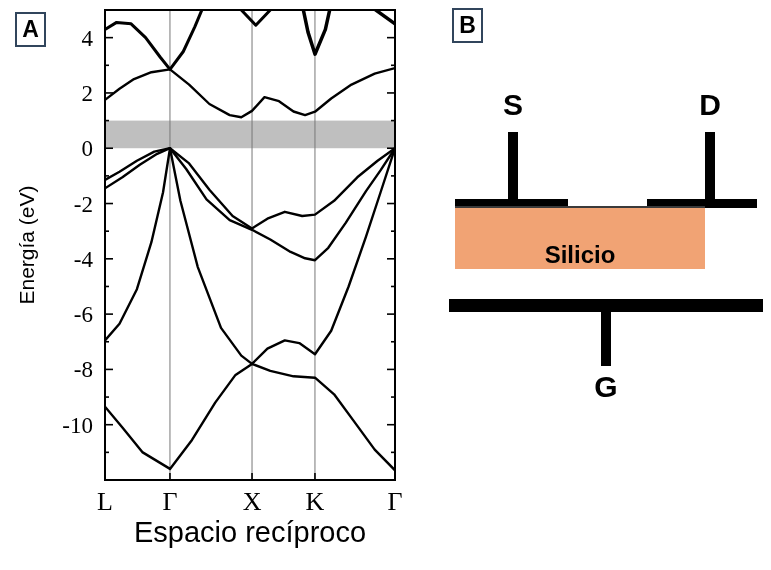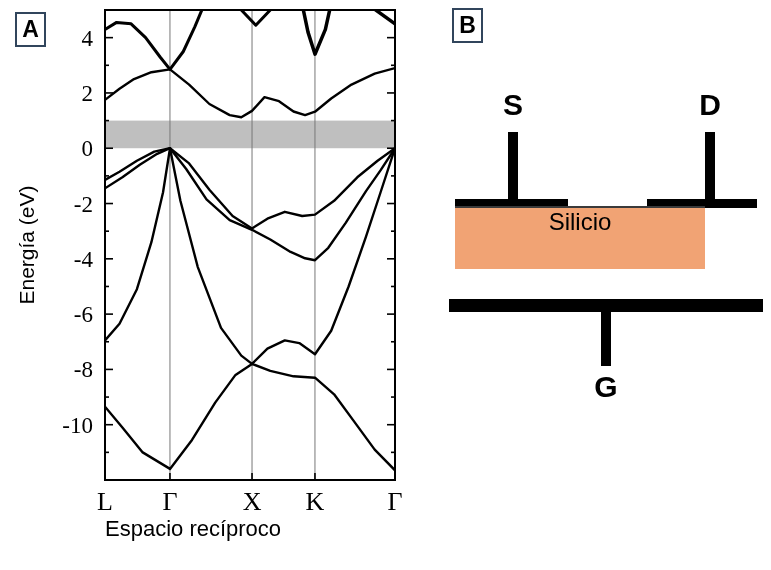--- a/index.html
+++ b/index.html
@@ -8,32 +8,32 @@
   .panel{position:relative;}
   .panel-a{width:435px;height:570px;}
   .panel-b{width:336px;height:570px;}
   .plabel{position:absolute;box-sizing:border-box;width:31px;height:35px;border:2.5px solid #31455c;background:#fff;
           display:flex;align-items:center;justify-content:center;font-weight:bold;font-size:23px;z-index:5;}
   .panel-a .plabel{left:15px;top:12px;}
   .panel-b .plabel{left:17px;top:8px;}
   #band-svg{position:absolute;left:0;top:0;width:435px;height:545px;display:block;}
   .ylab{position:absolute;left:-77px;top:232px;width:210px;height:26px;text-align:center;font-size:21px;
         transform:rotate(-90deg);}
-  .xlab{position:absolute;left:105px;top:516px;width:290px;font-size:22px;}
+  .xlab{position:absolute;left:105px;top:516px;width:290px;text-align:center;font-size:29px;}
   
   .device{position:absolute;inset:0;}
   .terminal{position:absolute;width:10px;background:#000;}
   .s-stub{left:73px;top:132px;height:74px;}
   .d-stub{left:270px;top:132px;height:74px;}
   .g-stub{left:166px;top:310px;height:56px;}
   .contact{position:absolute;height:9px;top:199px;background:#000;}
   .s-contact{left:20px;width:113px;}
   .d-contact{left:212px;width:110px;}
-  .layer{position:absolute;left:20px;width:250px;display:flex;align-items:flex-start;justify-content:center;
-         font-weight:normal;box-sizing:border-box;}
+  .layer{position:absolute;left:20px;width:250px;display:flex;align-items:flex-end;justify-content:center;
+         font-weight:bold;box-sizing:border-box;}
   .silicio{top:206px;height:63px;font-size:24px;border-top:2px solid #3a3a3a;background:#f1a374;}
   .aislante{top:269px;height:30px;font-size:22px;background:#b5b5b5;}
   .gate-bar{position:absolute;left:14px;width:314px;top:299px;height:13px;background:#000;}
   .tlabel{position:absolute;font-weight:bold;font-size:30px;width:40px;text-align:center;}
   .s-label{left:58px;top:88px;}
   .d-label{left:255px;top:88px;}
   .g-label{left:151px;top:370px;}
 </style>
 </head>
 <body>

